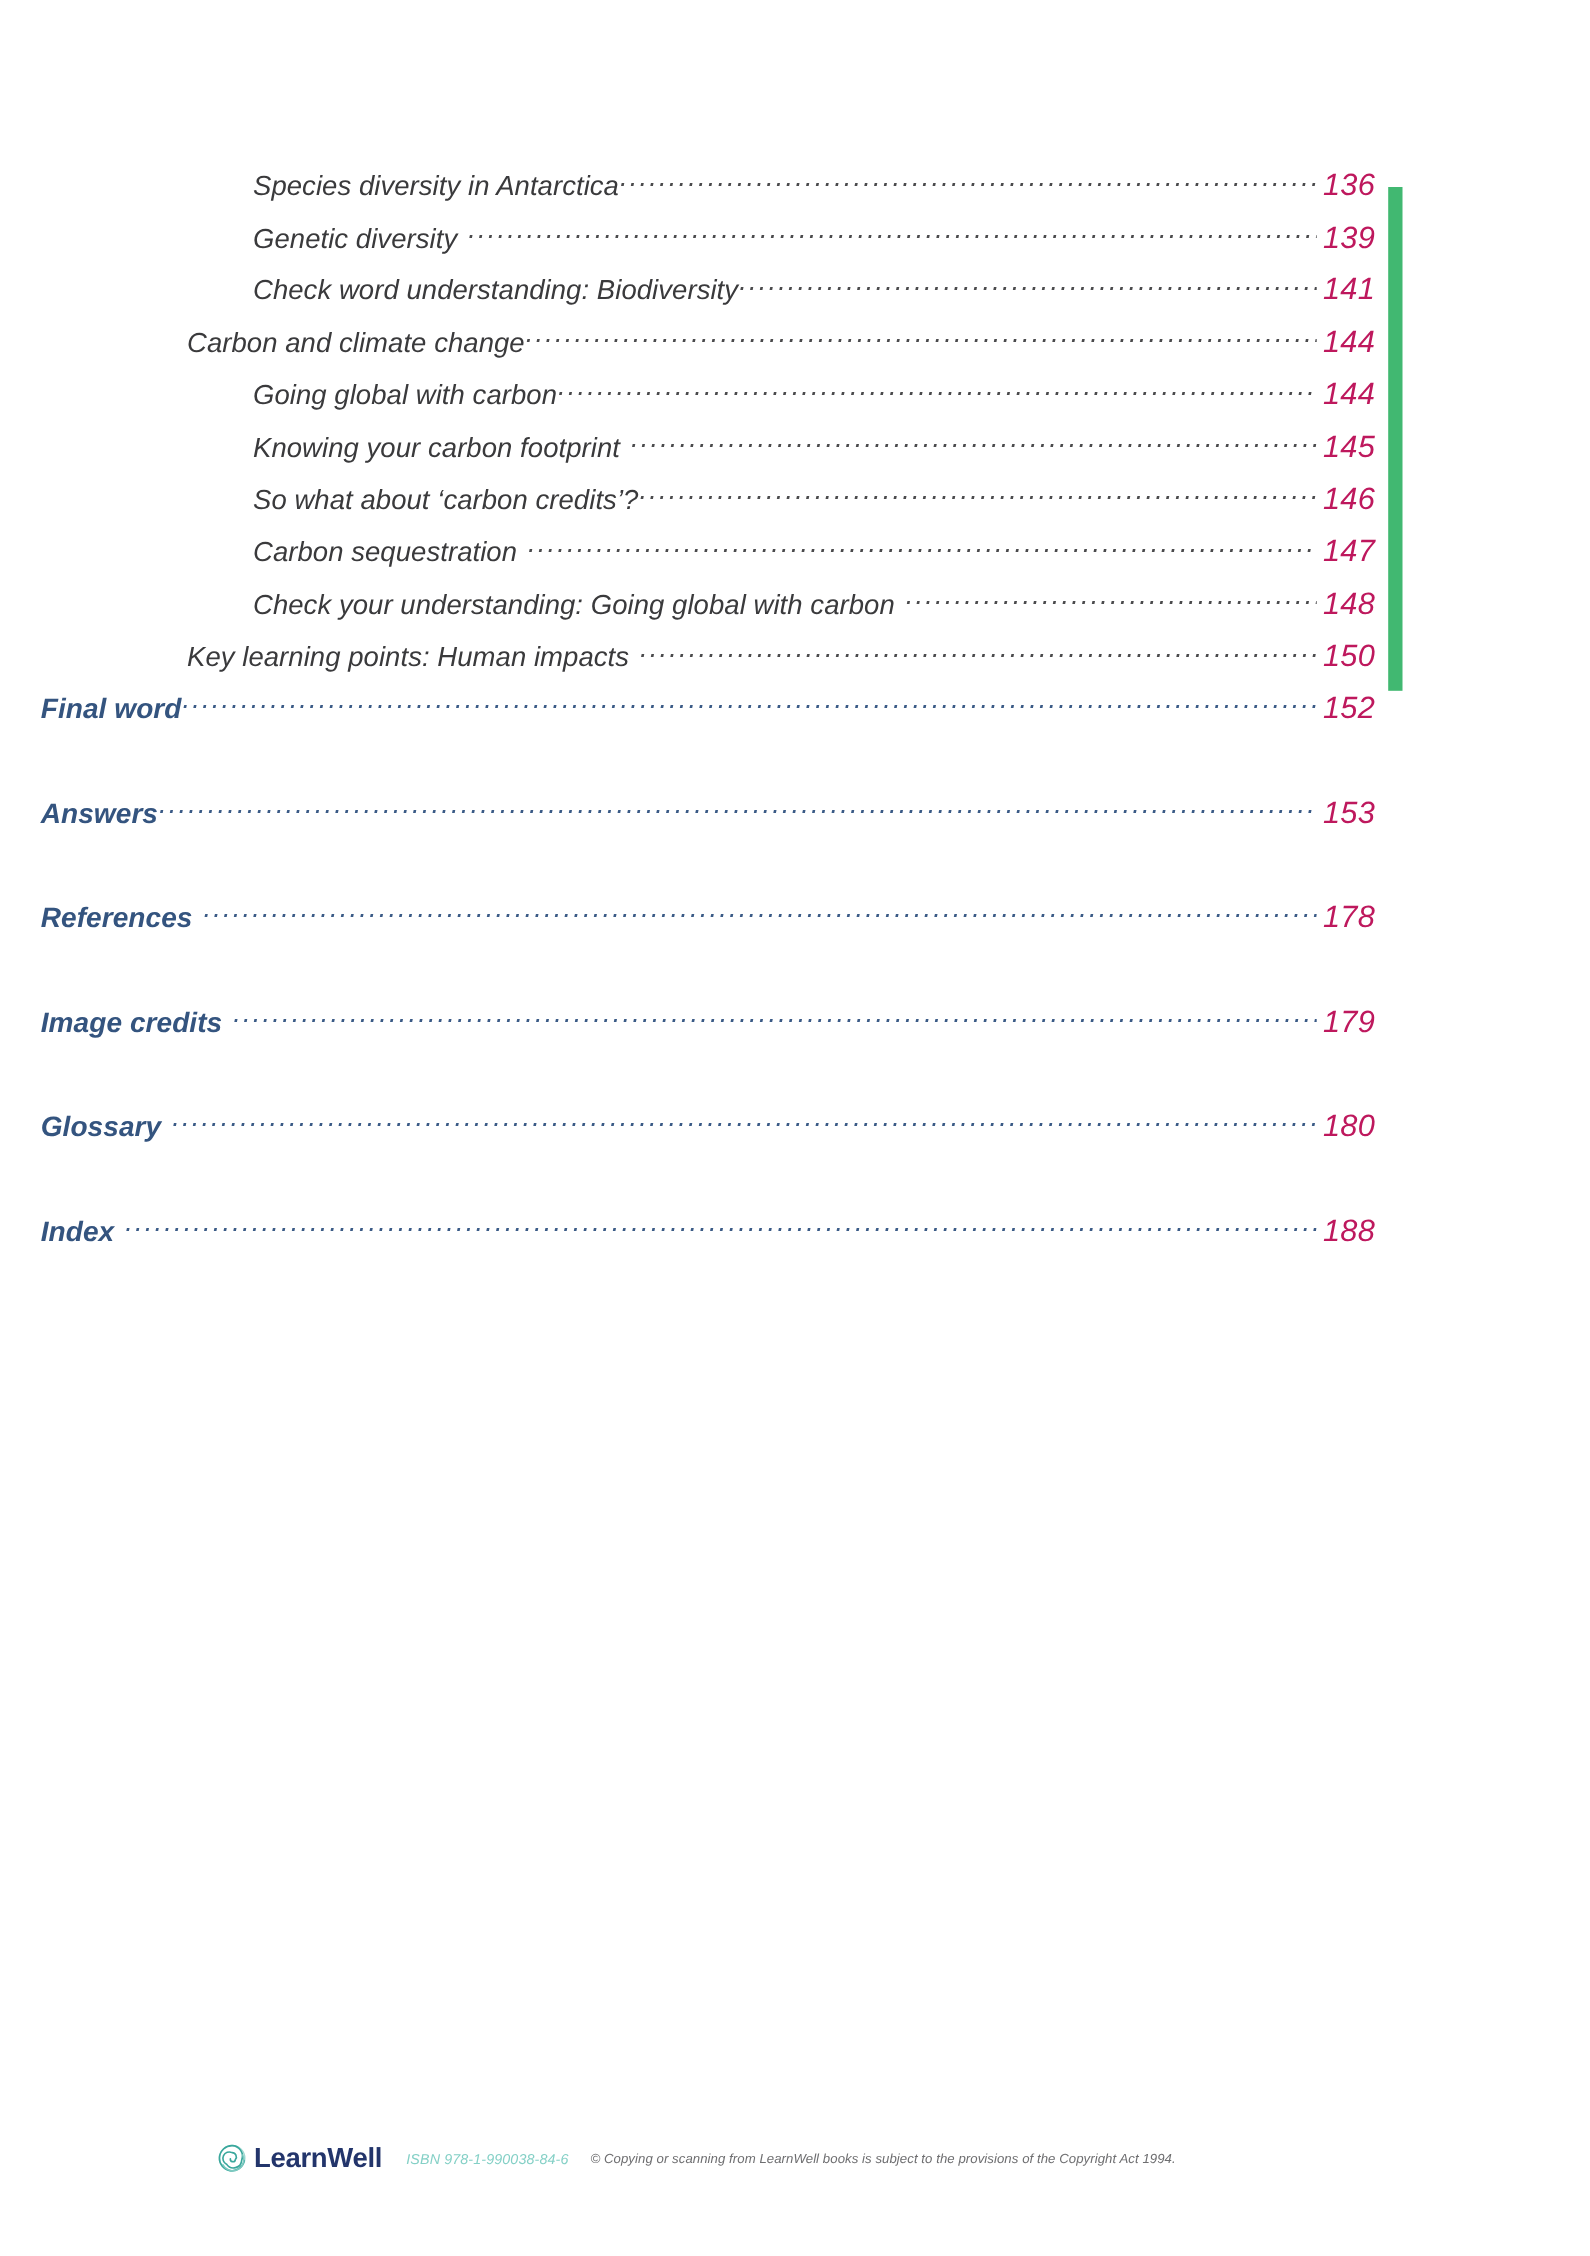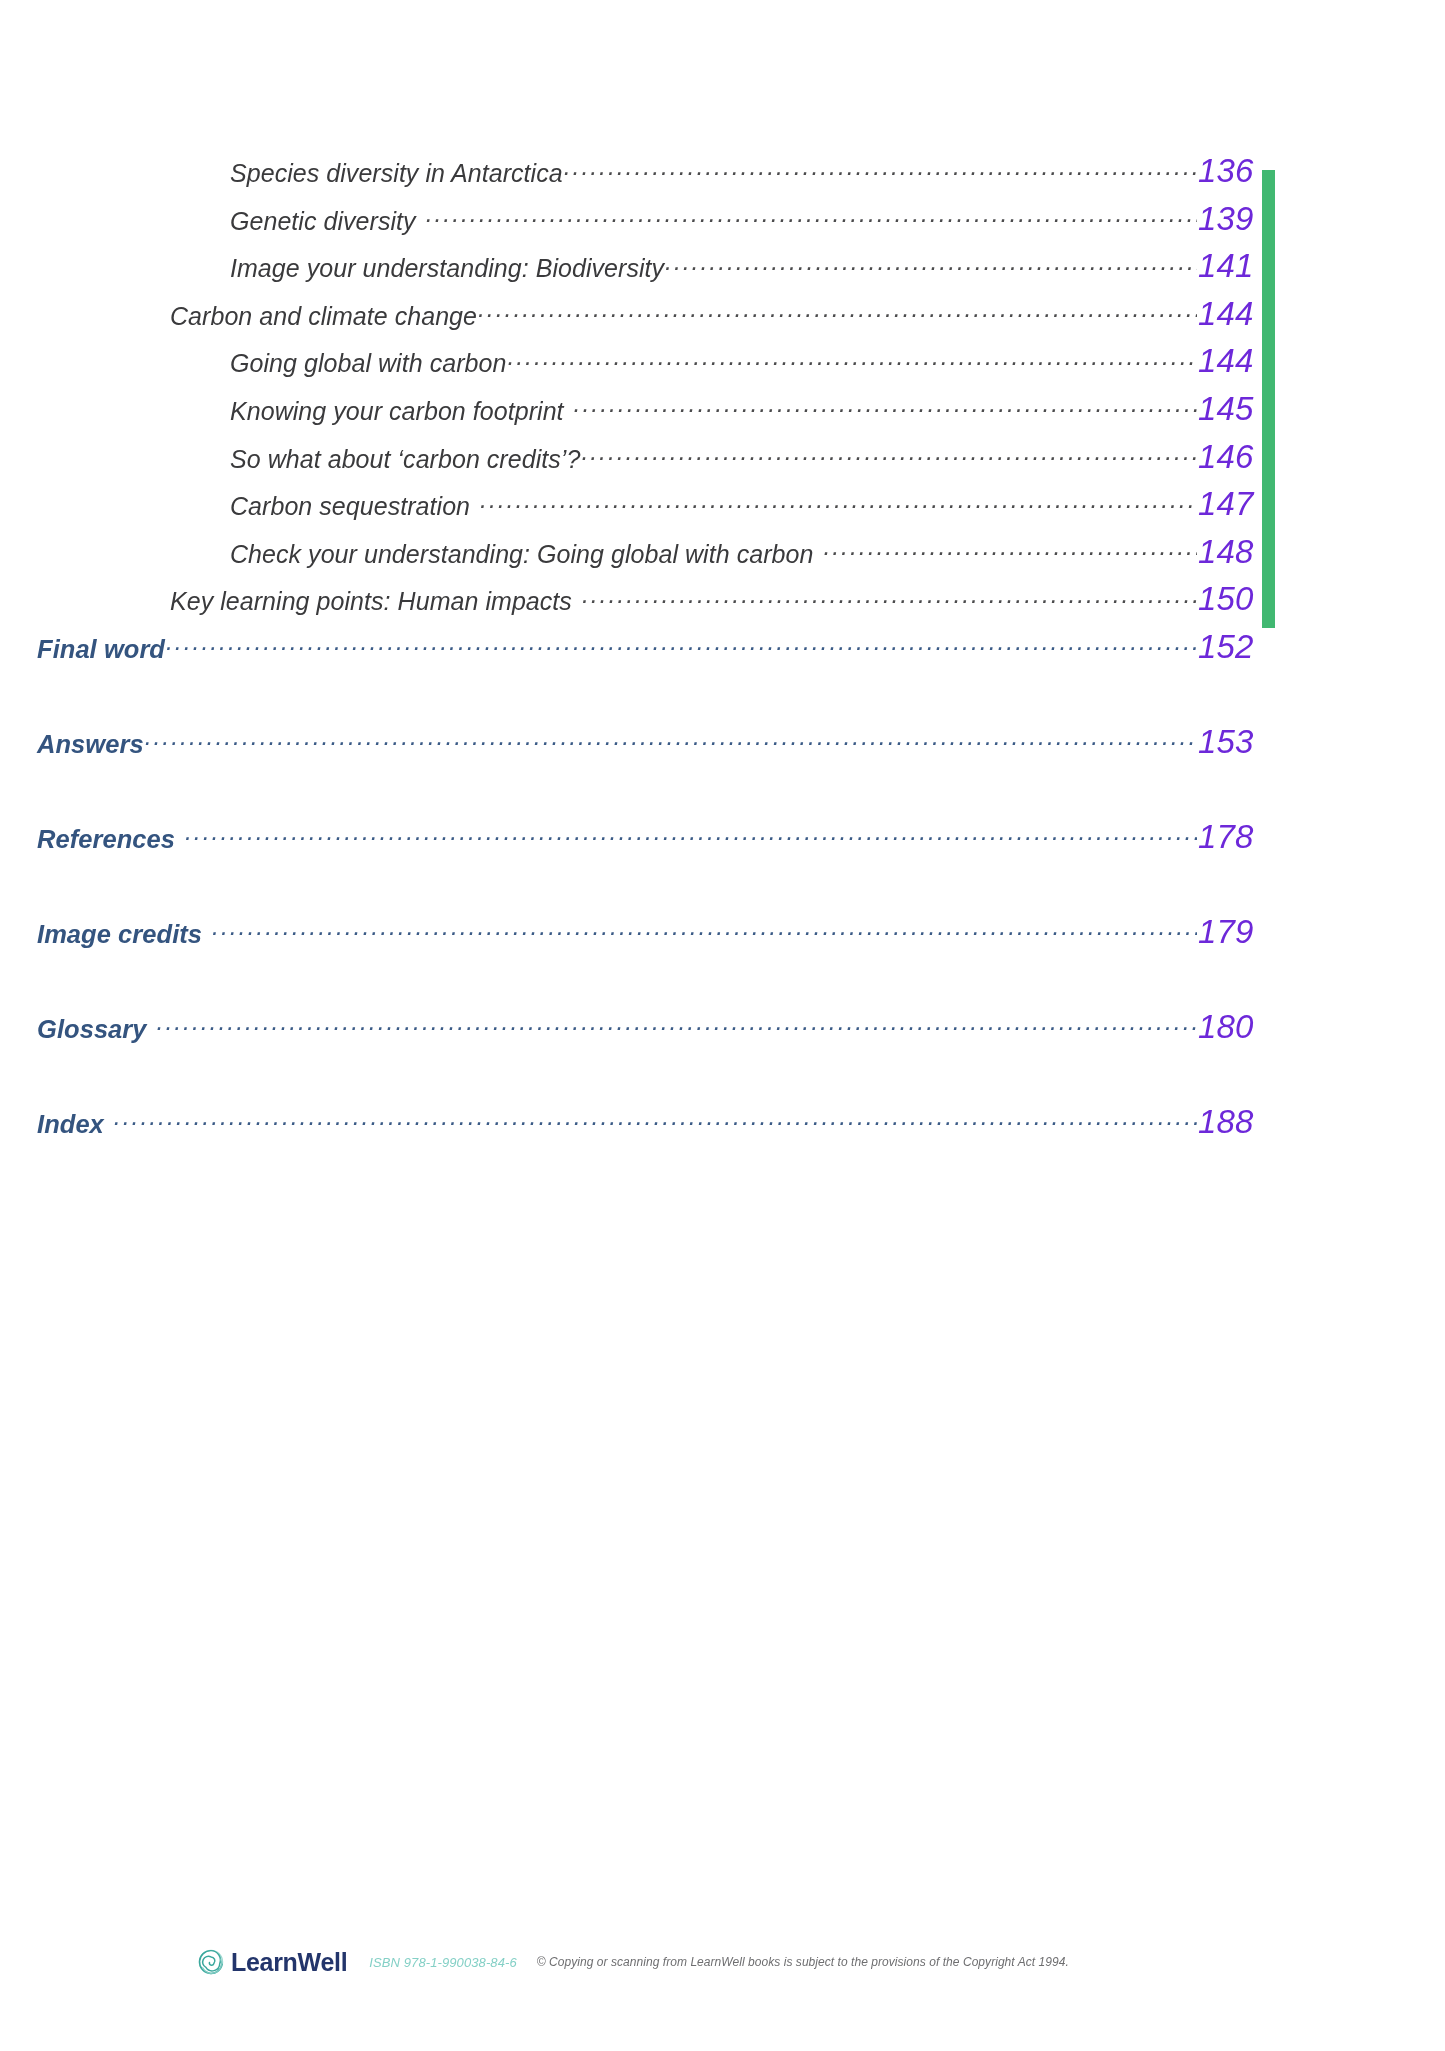--- a/index.html
+++ b/index.html
@@ -54,22 +54,22 @@
     bottom: 0.06em;
     white-space: nowrap;
     letter-spacing: 1.9px;
     font-size: 25px;
   }
 
   .toc-row .pageno {
     flex: 0 0 auto;
     width: 52px;
     text-align: right;
-    font-size: 33px;
-    color: #6d28d9;
+    font-size: 28px;
+    color: #be185d;
     letter-spacing: 0.2px;
   }
 
   
   .lvl1 .label { margin-left: 45px; }
   .lvl2 .label { margin-left: 105px; }
 
   .normal .label {
     font-size: 25px;
     color: #3a3a3c;
@@ -156,21 +156,21 @@
       <span class="label">Species diversity in Antarctica</span>
       <span class="leader"></span>
       <span class="pageno">136</span>
     </div>
     <div class="toc-row normal lvl2 gapleader">
       <span class="label">Genetic diversity</span>
       <span class="leader"></span>
       <span class="pageno">139</span>
     </div>
     <div class="toc-row normal lvl2">
-      <span class="label">Image your understanding: Biodiversity</span>
+      <span class="label">Check word understanding: Biodiversity</span>
       <span class="leader"></span>
       <span class="pageno">141</span>
     </div>
     <div class="toc-row normal lvl1">
       <span class="label">Carbon and climate change</span>
       <span class="leader"></span>
       <span class="pageno">144</span>
     </div>
     <div class="toc-row normal lvl2">
       <span class="label">Going global with carbon</span>

